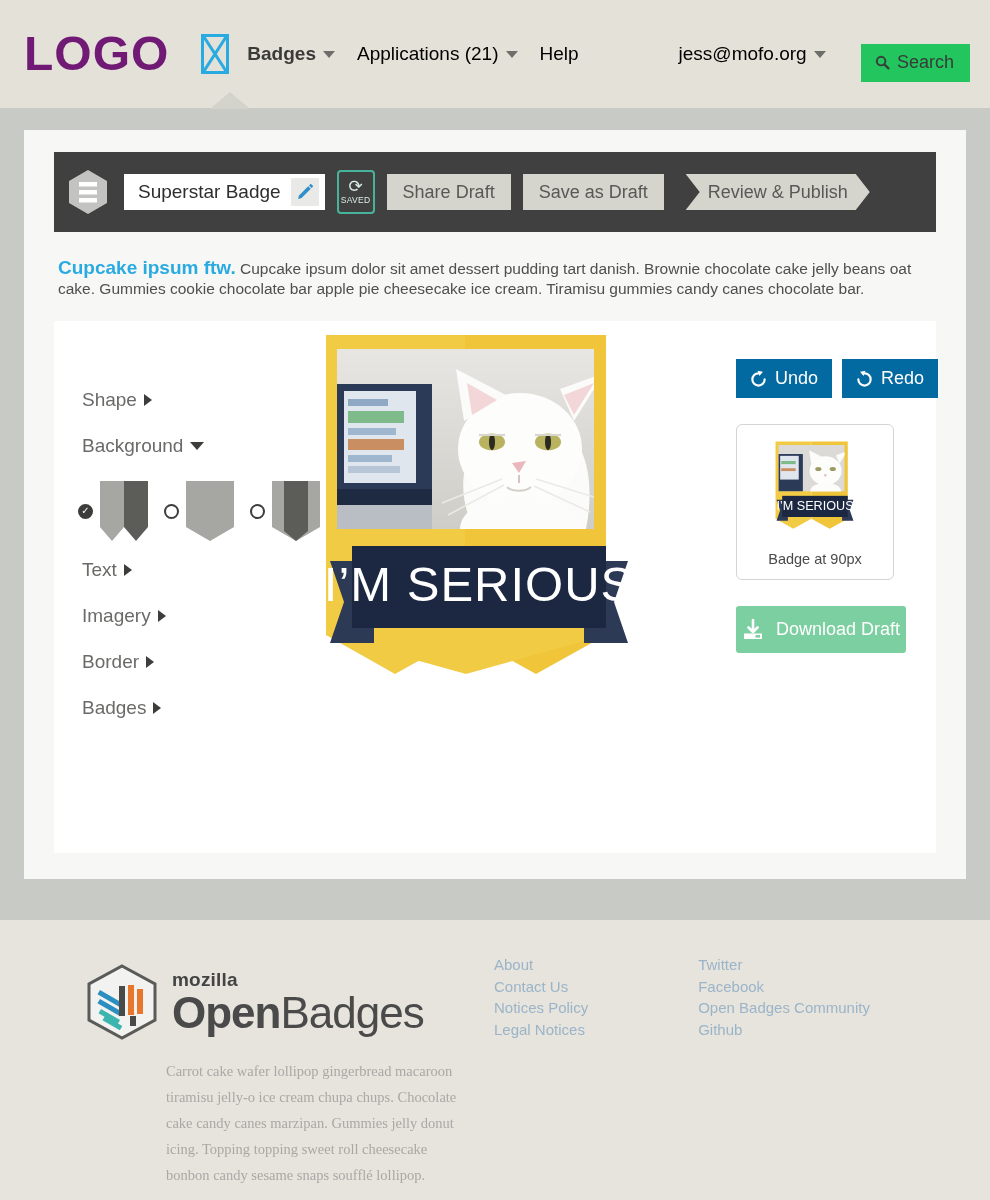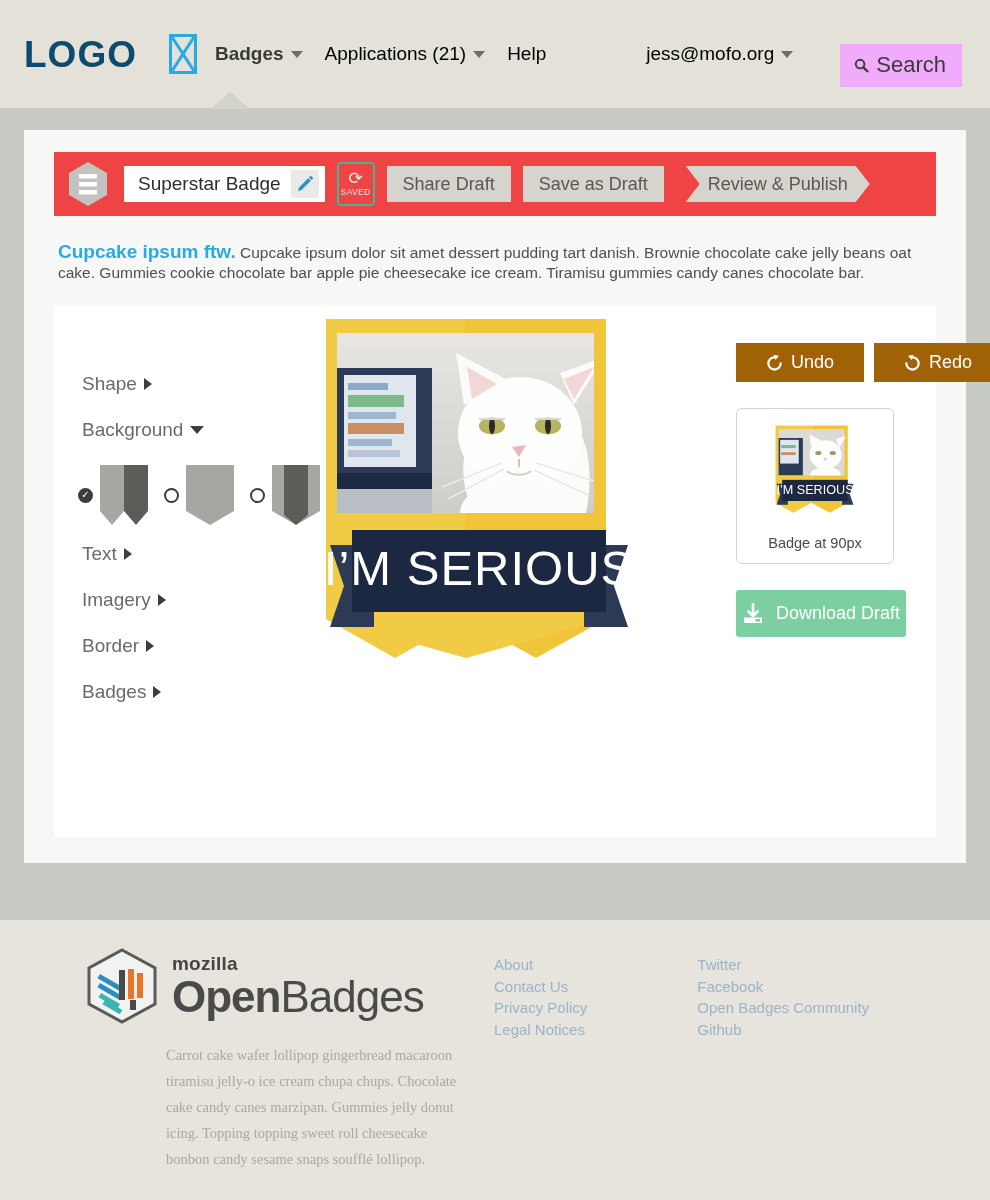--- a/index.html
+++ b/index.html
@@ -13,22 +13,22 @@
 
   
   .topnav {
     position:relative;
     height:108px;
     background:#e3e1d8;
     display:flex; align-items:center;
     padding:0 24px;
   }
   .logo {
-    font-size:37px; font-weight:bold; letter-spacing:1px;
-    color:#0c4a6e; line-height:1;
+    font-size:48px; font-weight:bold; letter-spacing:1px;
+    color:#701a75; line-height:1;
     font-family:"Liberation Sans", sans-serif;
     margin-right:32px;
   }
   .navplaceholder {
     width:28px; height:40px;
     border:3px solid #29abe2;
     position:relative; margin-right:18px; background:transparent;
   }
   .navplaceholder svg { position:absolute; inset:0; }
   .navlinks { display:flex; align-items:center; gap:0; }
@@ -37,38 +37,38 @@
     margin-right:22px; font-size:19px; color:#000000;
     cursor:pointer; white-space:nowrap;
   }
   .navitem.strong { color:#3a3a38; font-weight:bold; }
   .caret {
     width:0;height:0;border-left:6px solid transparent;border-right:6px solid transparent;
     border-top:7px solid #6d6d6a; display:inline-block;
   }
   .useritem { margin-left:78px; }
   .searchbtn {
-    position:absolute; right:28px; top:44px;
-    background:#f0abfc; padding:8px 16px 9px 14px;
+    position:absolute; right:20px; top:44px;
+    background:#22c55e; padding:8px 16px 9px 14px;
     display:flex; align-items:center; gap:7px;
-    font-size:22px; color:#3a3a38; cursor:pointer;
+    font-size:18px; color:#3a3a38; cursor:pointer;
   }
   .notch {
     position:absolute; left:210px; bottom:-1px;
     width:0;height:0;border-left:20px solid transparent;border-right:20px solid transparent;
     border-bottom:17px solid #d4d3cb;
   }
 
   
   .graybar { background:#c8cac6; padding:22px 24px 0 24px; height:812px; }
   .card { background:#f7f7f5; padding:22px 30px 26px 30px; }
 
   
   .toolbar {
-    background:#ef4444; height:64px; display:flex; align-items:center;
+    background:#404040; height:80px; display:flex; align-items:center;
     padding:0 14px; gap:12px;
   }
   .hexmenu { width:40px; height:46px; position:relative; cursor:pointer; flex:0 0 auto; margin-right:4px; }
   .hexmenu svg { display:block; }
   .titlebox {
     background:#fff; height:36px; display:flex; align-items:center;
     padding:0 6px 0 14px; gap:10px;
   }
   .titlebox .tval { font-size:19px; color:#2e2e2e; white-space:nowrap; }
   .pencil {
@@ -123,39 +123,39 @@
   .shieldsw { width:48px; height:60px; cursor:pointer; }
 
   
   .canvas { flex:1; position:relative; }
   .badge { position:absolute; left:20px; top:8px; width:310px; height:350px; }
 
   
   .rail { width:200px; padding:38px 0 0 0; }
   .railrow { display:flex; gap:10px; margin-bottom:26px; }
   .bluebtn {
-    background:#a16207; color:#fff; font-size:18px;
-    padding:9px 30px; display:flex; align-items:center; gap:8px;
+    background:#0369a1; color:#fff; font-size:18px;
+    padding:9px 14px; display:flex; align-items:center; gap:8px;
     cursor:pointer; white-space:nowrap;
   }
   .prevcard {
     width:158px; border:1px solid #d5d5d3; border-radius:6px; background:#fff;
     padding:14px 0 12px 0; display:flex; flex-direction:column; align-items:center;
   }
   .prevcard .plabel { font-size:14.5px; color:#4a4a4a; margin-top:20px; }
   .greenbtn {
     margin-top:26px; width:170px; background:#7ccfa0; color:#fff;
     font-size:18px; padding:13px 0 13px 0;
     display:flex; align-items:center; justify-content:center; gap:12px;
     border-radius:3px; cursor:pointer;
   }
 
   
   .footer { padding:28px 24px 0 24px; display:flex; }
-  .fleft { width:470px; padding-left:62px; }
+  .fleft { width:470px; padding-left:62px;margin-top:16px; }
   .flogo { display:flex; align-items:center; gap:14px; }
   .fwordmark { line-height:1; }
   .fmoz { font-size:19px; font-weight:bold; color:#444; letter-spacing:.2px; }
   .fob { font-size:44px; color:#4a4a4a; letter-spacing:-1px; margin-top:2px; }
   .fob b { font-weight:bold; }
   .fob span { font-weight:normal; }
   .fbody {
     margin:18px 0 0 80px; width:300px;
     font-family:"Liberation Serif", serif; font-size:14.5px; line-height:26px; color:#a8a8a6;
   }
@@ -442,21 +442,21 @@
         </div>
       </div>
     </div>
     <div class="fbody">Carrot cake wafer lollipop gingerbread macaroon tiramisu jelly-o ice cream chupa chups. Chocolate cake candy canes marzipan. Gummies jelly donut icing. Topping topping sweet roll cheesecake bonbon candy sesame snaps soufflé lollipop.</div>
   </div>
 
   <div class="flinks">
     <ul class="flist">
       <li>About</li>
       <li>Contact Us</li>
-      <li>Privacy Policy</li>
+      <li>Notices Policy</li>
       <li>Legal Notices</li>
     </ul>
     <ul class="flist">
       <li>Twitter</li>
       <li>Facebook</li>
       <li>Open Badges Community</li>
       <li>Github</li>
     </ul>
   </div>
 </div>

